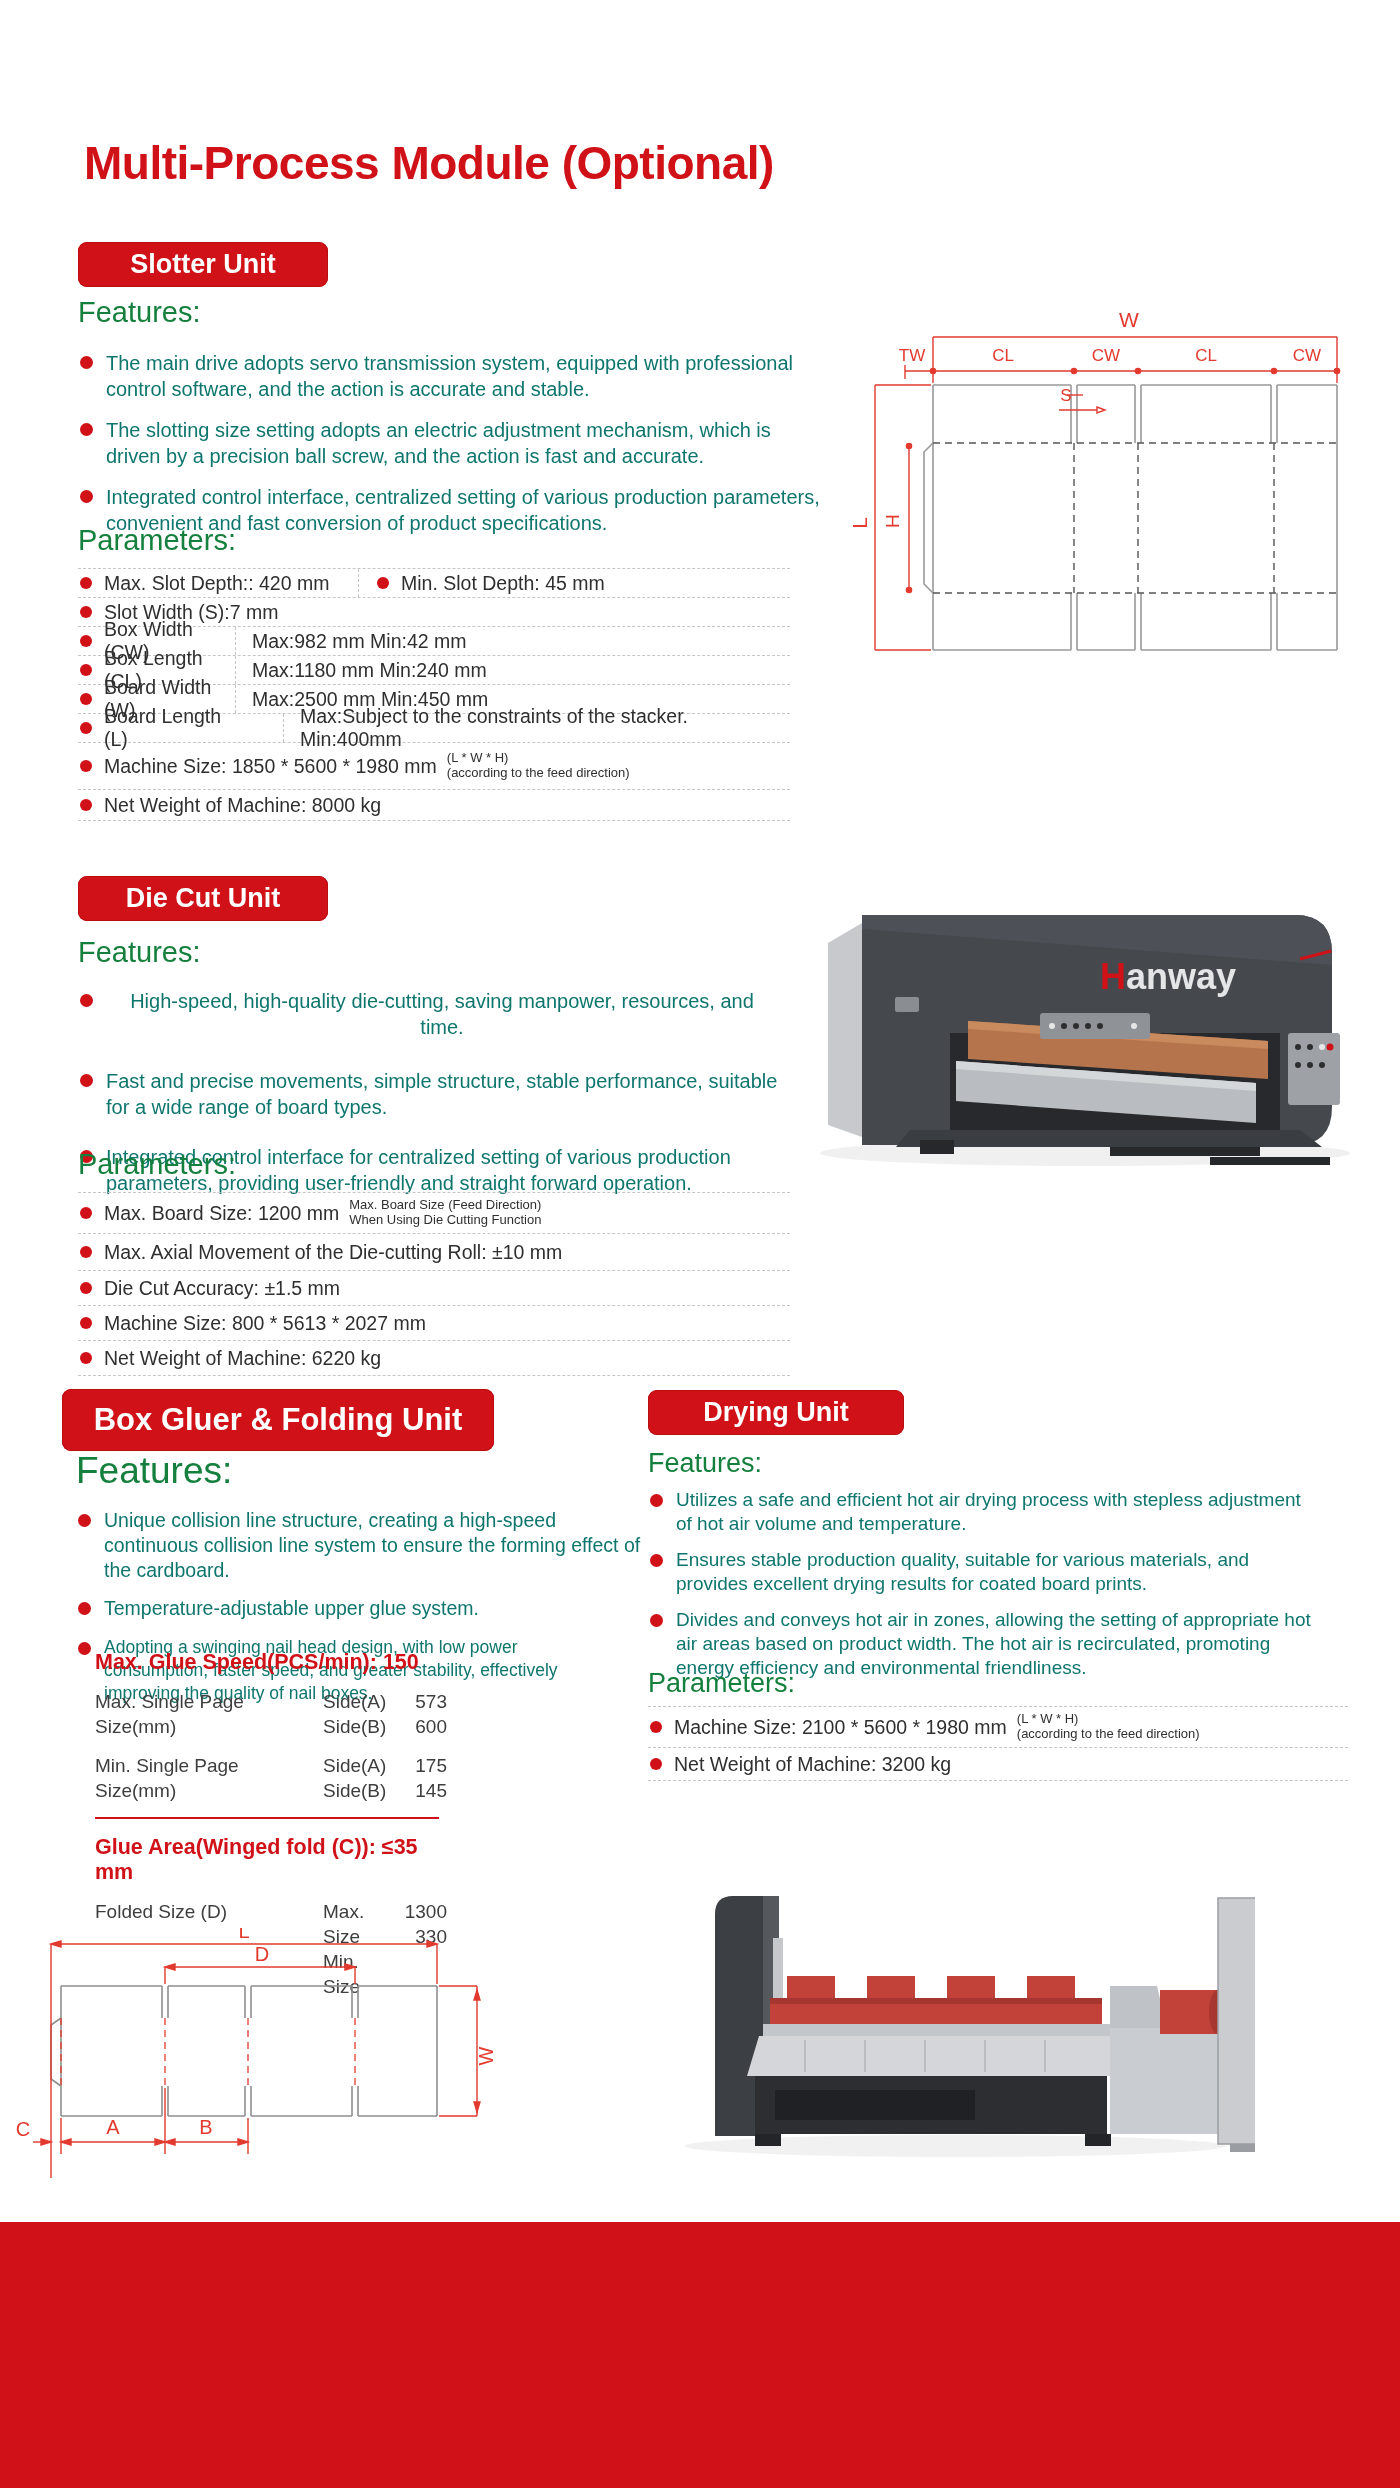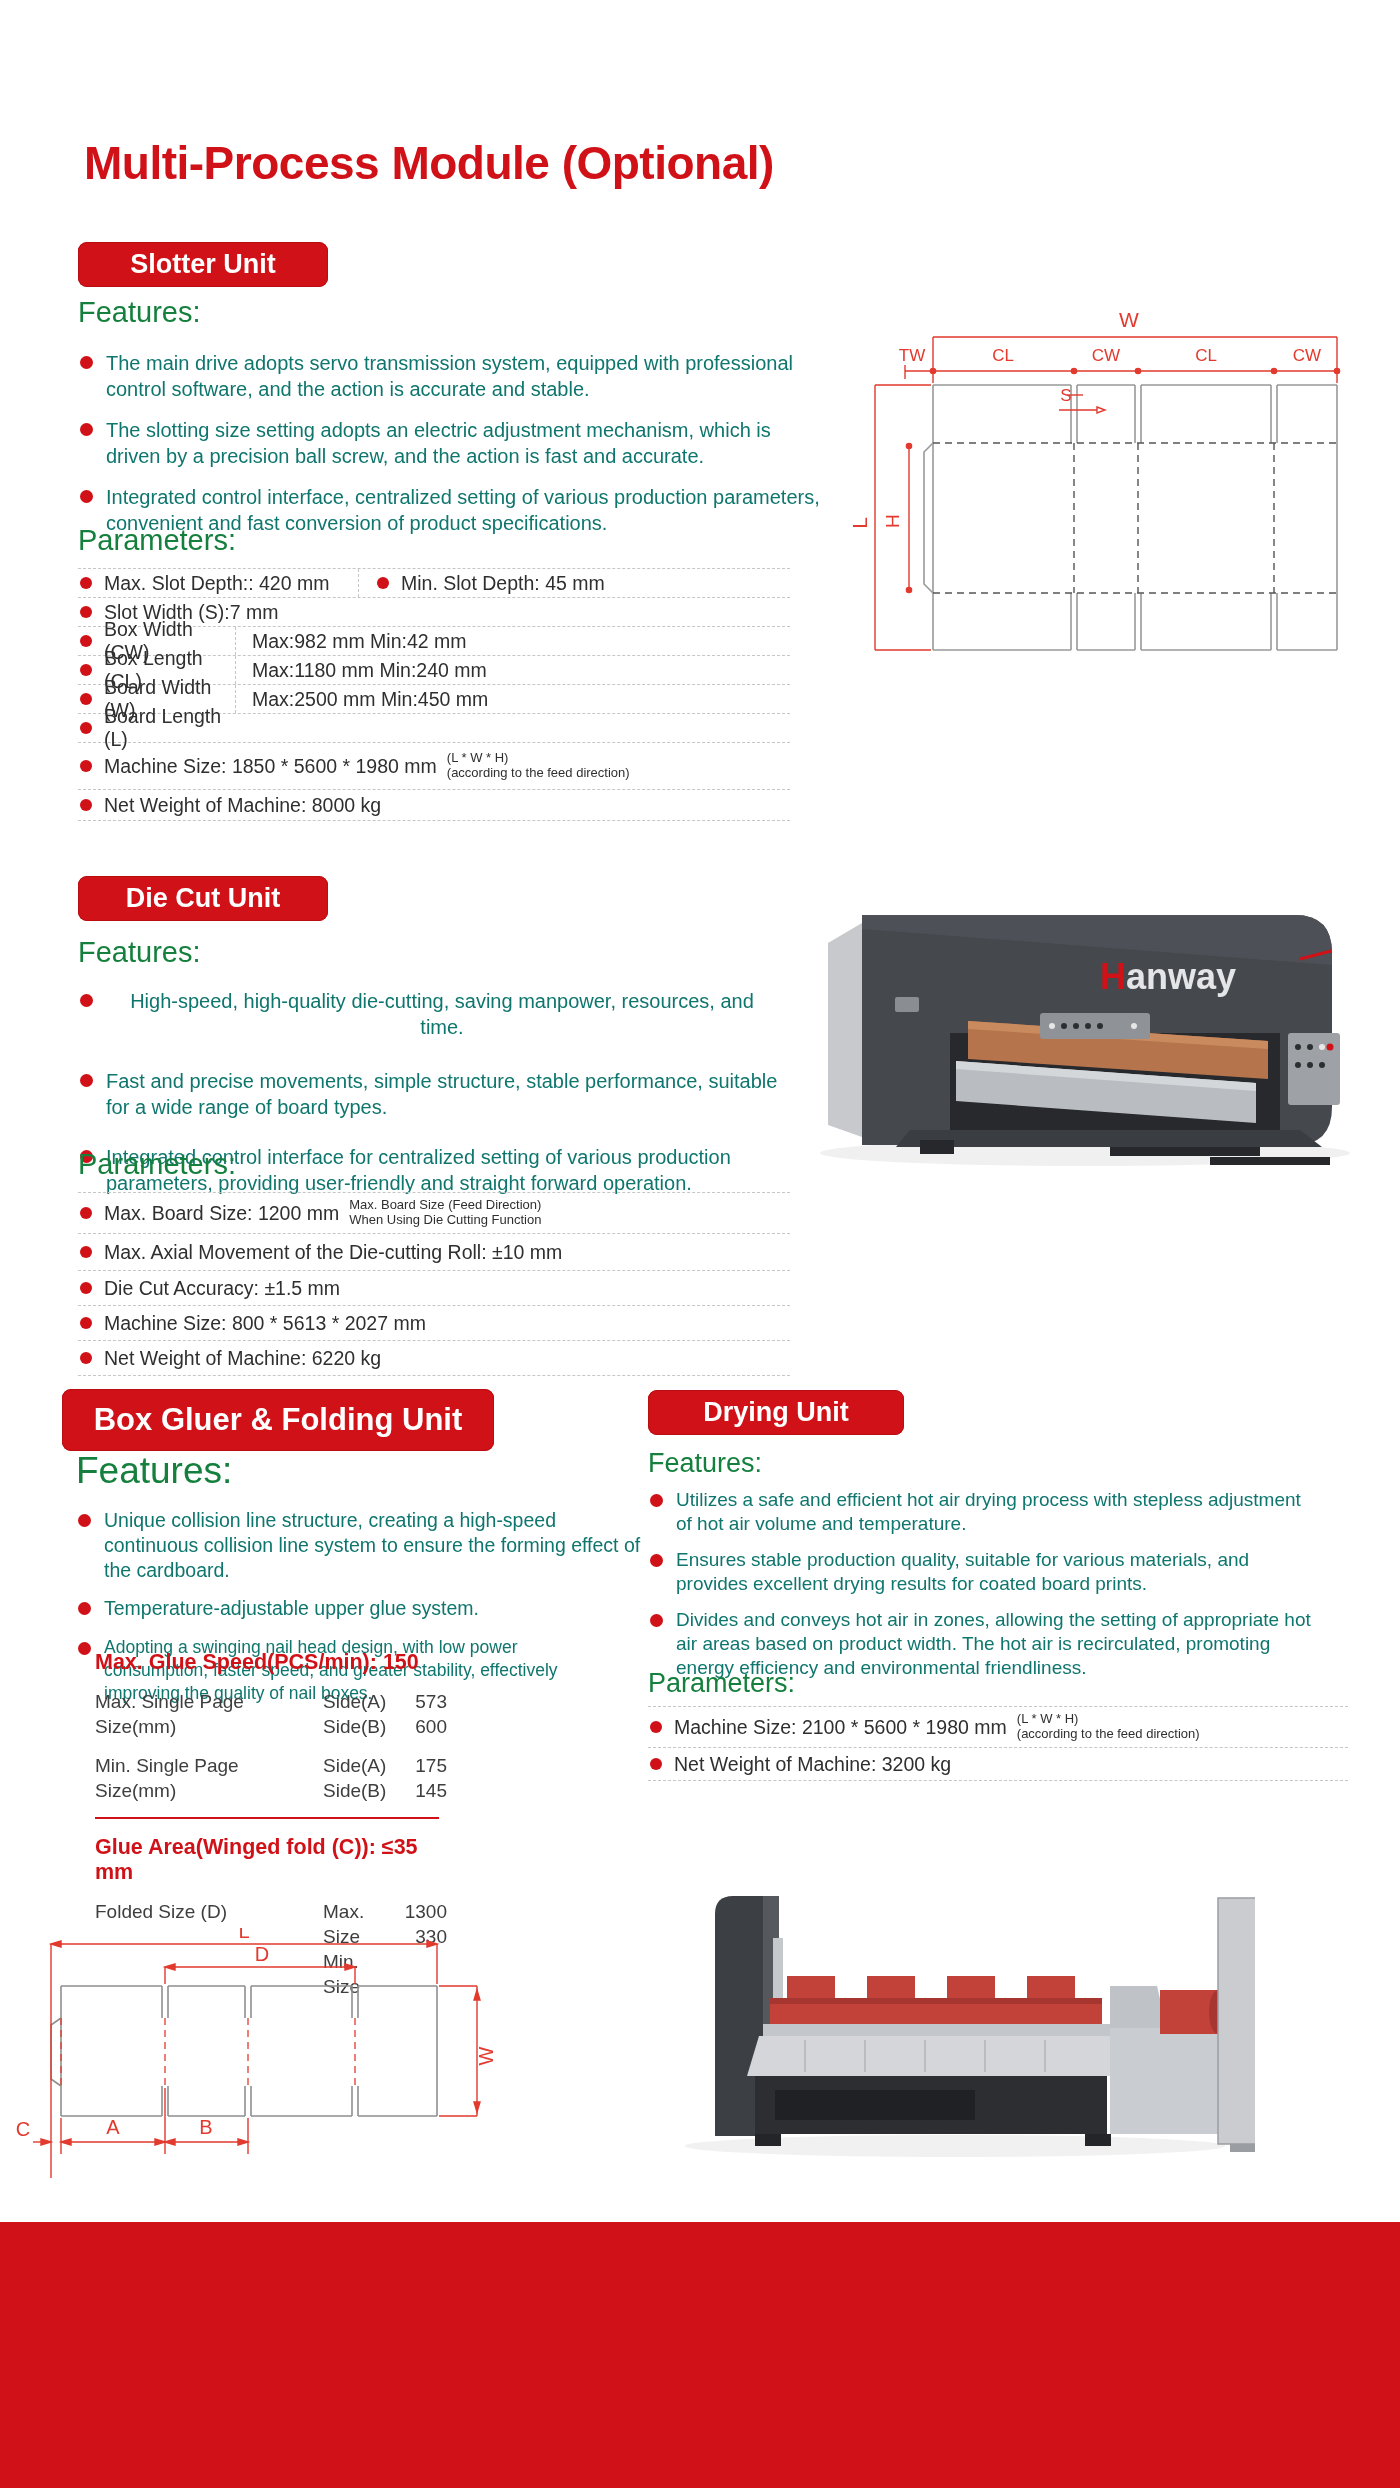--- a/index.html
+++ b/index.html
@@ -96,20 +96,23 @@
           <span>Board Width  (W)</span>
         </div>
       <div class="pcell vdash" style="padding-left:16px;flex:1;">
           <span>Max:2500 mm   Min:450 mm</span>
         </div>
     </div>
     <div class="prow" style="height:28px;gap:48px;">
       <div class="pcell" style="width:157px;">
           <span class="pdot"></span>
           <span>Board Length  (L)</span>
+        </div>
+      <div class="pcell vdash" style="padding-left:16px;flex:1;">
+          <span>Max:Subject to the constraints of the stacker.  Min:400mm</span>
         </div>
     </div>
     <div class="prow" style="height:46px;">
       <span class="pdot"></span>
         <span>Machine Size: 1850 * 5600 * 1980 mm</span>
       <span class="note"><span>(L * W * H)</span><br><span>(according to the feed direction)</span></span>
     </div>
     <div class="prow" style="height:30px;">
       <span class="pdot"></span>
         <span>Net Weight of Machine: 8000 kg</span>

